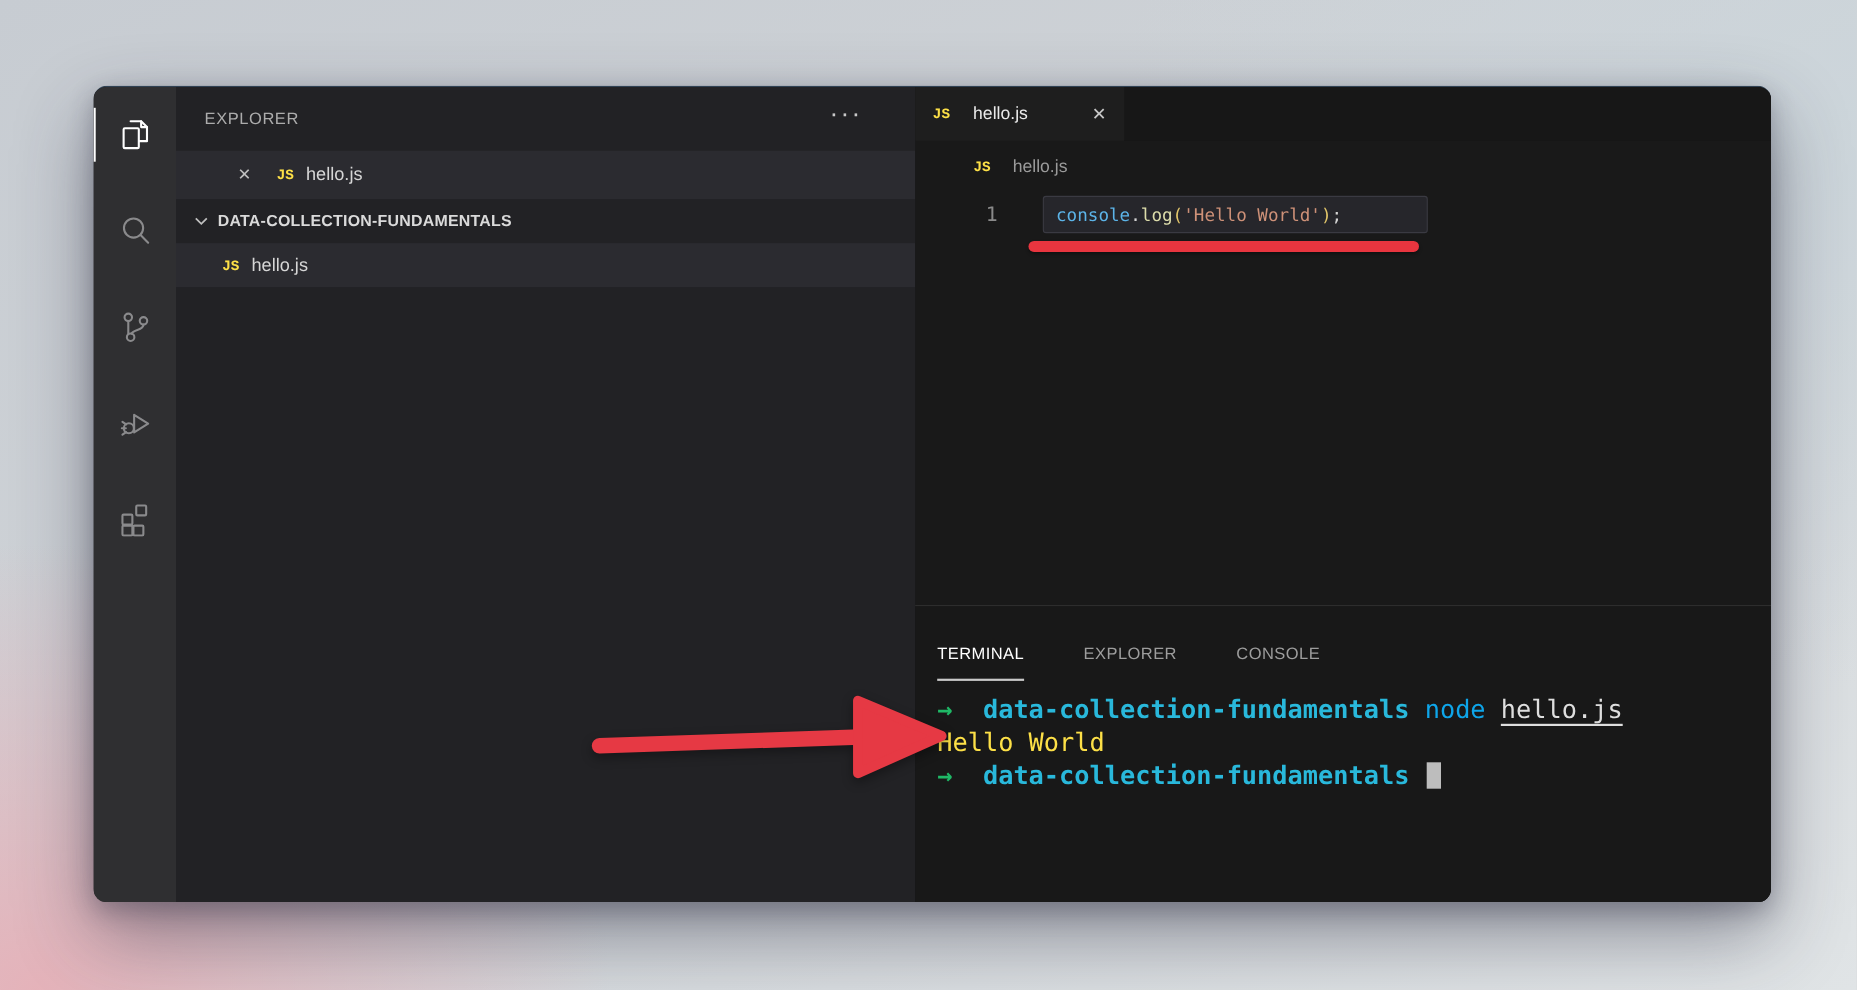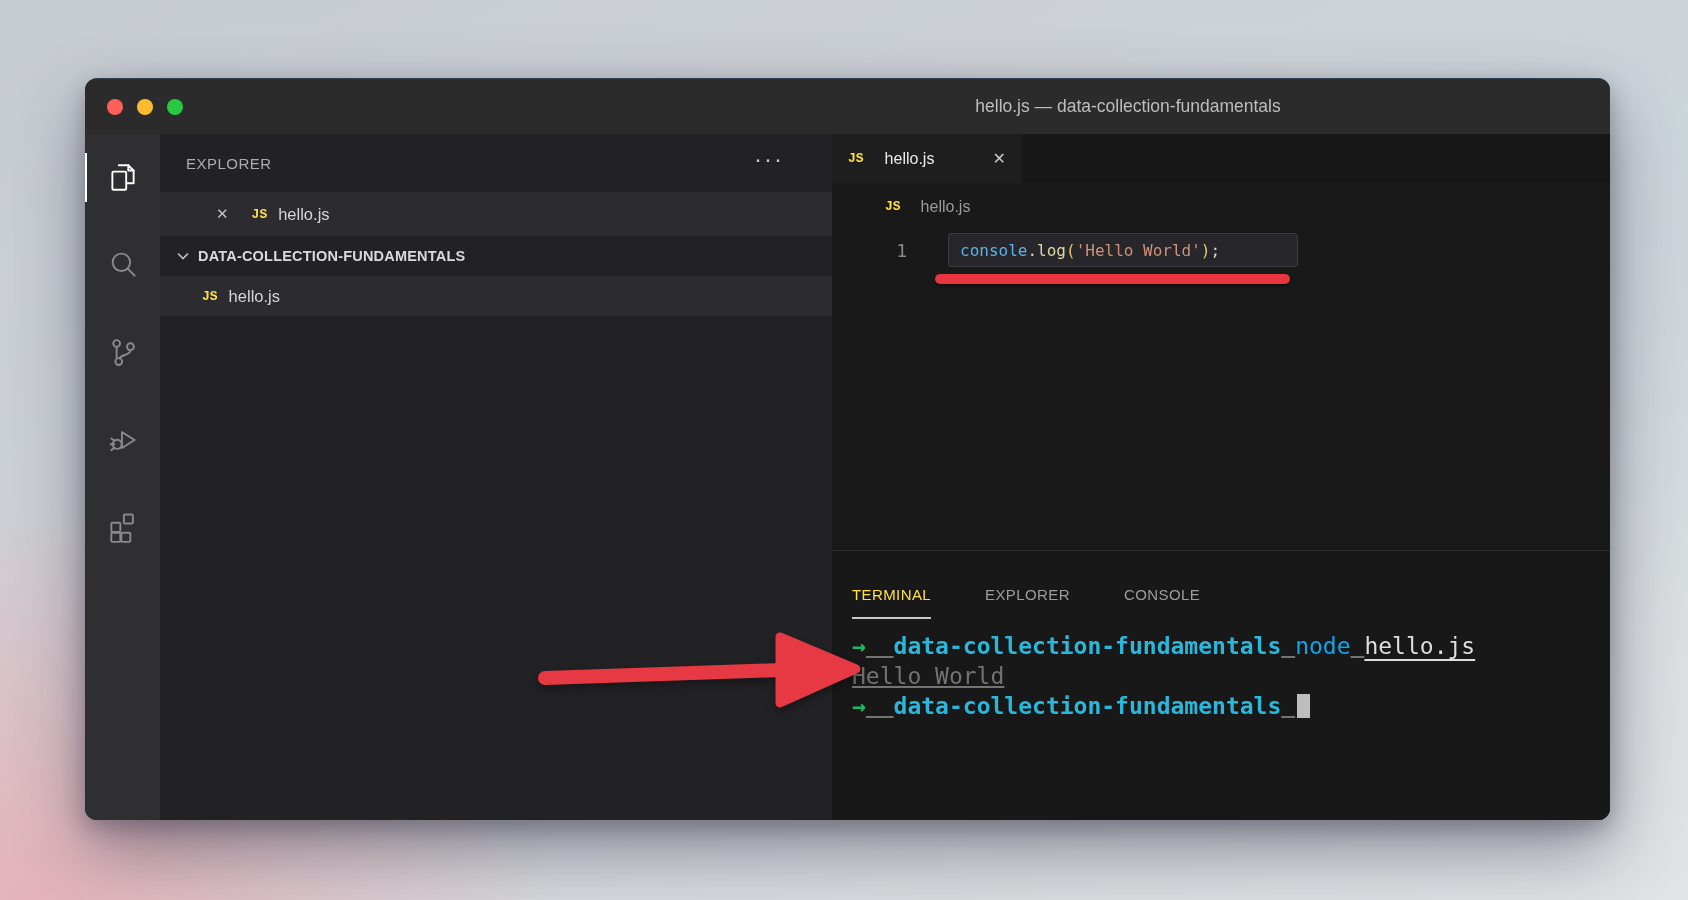--- a/index.html
+++ b/index.html
@@ -69,45 +69,37 @@
   .code-row { position:absolute; top:4px; left:0; right:0; height:33px; display:flex; align-items:center; }
   .gutter { width:95px; flex:none; text-align:right; padding-right:20px; color:#8a8a8a; font-size:18px; }
   .code-text { margin-left:33px; font-size:16px; position:relative; z-index:1; white-space:pre; }
   .selection-box { position:absolute; left:116px; top:3px; width:350px; height:34px; background:#26262b; border:1px solid #3a3a42; border-radius:3px; }
   .code-underline { position:absolute; left:103px; top:44px; width:355px; height:10px; border-radius:6px; box-shadow:0 2px 3px rgba(0,0,0,.35); }
 
   
   .panel { height:270px; flex:none; background:#181818; border-top:1px solid #2d2d2d; padding-left:20px; overflow:hidden; }
   .panel-tabs { display:flex; height:68px; align-items:center; padding-top:20px; }
   .panel-tab { margin-right:54px; height:100%; display:flex; align-items:center; color:#9d9d9d; font-size:15px; letter-spacing:.4px; border-bottom:2px solid transparent; cursor:pointer; }
-  .panel-tab.active { color:#fde047; border-bottom-color:#c9c9c9; }
+  .panel-tab.active { color:#ffffff; border-bottom-color:#c9c9c9; }
   .terminal { margin-top:12px; font-family:"DejaVu Sans Mono", monospace; font-size:23px; line-height:30px; white-space:pre; cursor:text; }
-  .t-plain { color:#737373;text-decoration:underline; }
+  .t-plain { color:#fde047; }
   .t-prompt { color:#1fb866; font-weight:700; }
   .t-cwd { color:#29b8db; font-weight:700; }
   .t-command { color:#0ea5e9; }
   .t-argument { color:#dedede; text-decoration:underline; text-underline-offset:5px; }
   .t-cursor { display:inline-block; width:13px; height:24px; background:#bdbdbd; vertical-align:-4px; margin-left:2px; }
 
   
   .annotation-layer { position:absolute; left:0; top:0; width:1688px; height:900px; pointer-events:none; }
 </style>
 </head>
 <body>
 
 <div class="vscode-window">
 
-  <div class="titlebar">
-    <div class="traffic">
-      <span style="background: rgb(255, 95, 87);"></span>
-      <span style="background: rgb(254, 188, 46);"></span>
-      <span style="background: rgb(40, 200, 64);"></span>
-    </div>
-    <div class="window-title">hello.js — data-collection-fundamentals</div>
-  </div>
 
   <div class="win-body">
 
     <div class="activitybar">
       <div class="ab-item active">
         <svg viewBox="0 0 32 32">
           <path d="M12 4 h9 l5 5 v12 h-8"></path>
             <path d="M21 4 v5 h5"></path>
           <rect x="6" y="10" width="13" height="17" rx="1" fill="#2f2f31"></rect>
         </svg>

